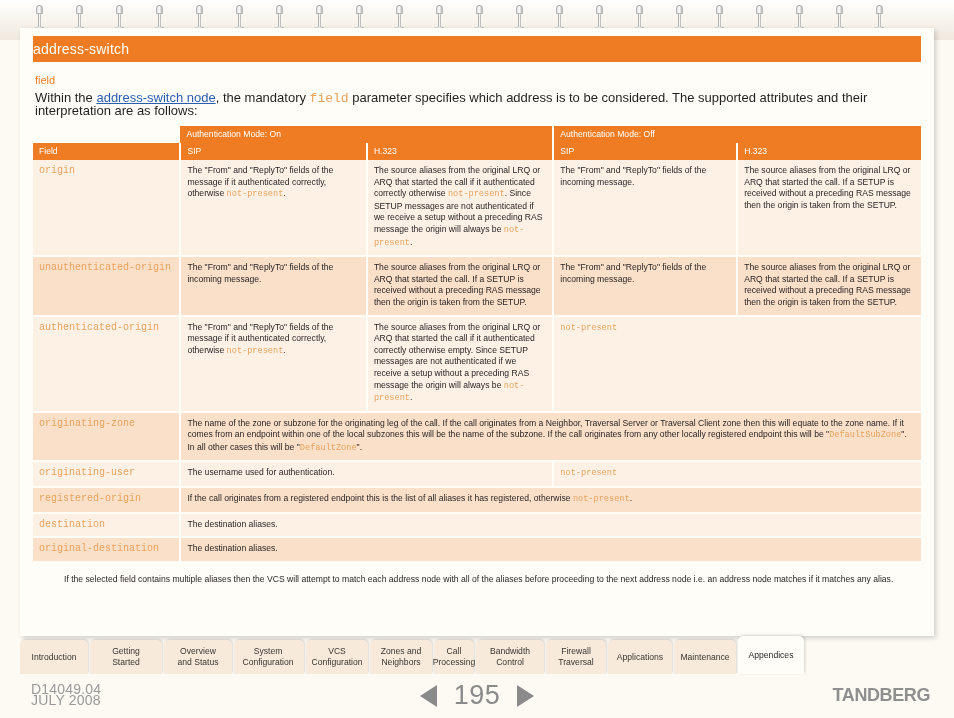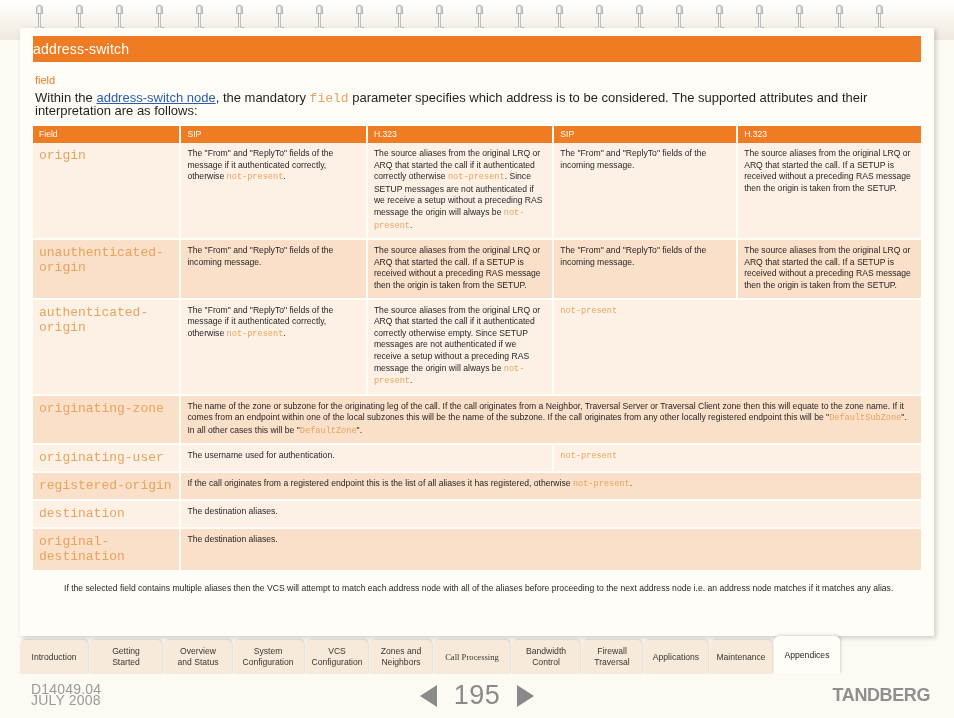--- a/index.html
+++ b/index.html
@@ -131,21 +131,21 @@
     padding: 3px 6px 4px 6px;
     font-size: 8.6px;
     border-right: 2px solid #fffdf8;
   }
   .col-head.last { border-right: none; }
   .mode-head.last { border-right: none; }
 
   td.fieldname {
     font-family: "Liberation Mono", monospace;
     color: #e8a35c;
-    font-size: 13px;
+    font-size: 10px;
     padding: 5px 6px 6px 6px;
     border-right: 2px solid #fffdf8;
   }
   td.cell {
     padding: 5px 7px 6px 6px;
     line-height: 11.6px;
     border-right: 2px solid #fffdf8;
   }
   td.cell.last { border-right: none; }
   tr.light td { background: #fdf1e6; }
@@ -352,20 +352,25 @@
       <table class="spec">
         <colgroup>
           <col style="width:16.6%">
           <col style="width:21.0%">
           <col style="width:21.0%">
           <col style="width:20.7%">
           <col style="width:20.7%">
         </colgroup>
         <thead>
           <tr>
+            <th class="mode-blank"></th>
+            <th class="mode-head" colspan="2">Authentication Mode: On</th>
+            <th class="mode-head last" colspan="2">Authentication Mode: Off</th>
+          </tr>
+          <tr>
             <th class="col-head">Field</th>
             <th class="col-head">SIP</th>
             <th class="col-head">H.323</th>
             <th class="col-head">SIP</th>
             <th class="col-head last">H.323</th>
           </tr>
         </thead>
         <tbody>
 
           <tr class="light">
@@ -437,21 +442,21 @@
       </div>
       <div class="tab" style="width: 70px; padding-left: 6px;">
         <span>System Configuration</span>
       </div>
       <div class="tab" style="width: 62px;">
         <span>VCS Configuration</span>
       </div>
       <div class="tab" style="width: 62px;">
         <span>Zones and Neighbors</span>
       </div>
-      <div class="tab" style="width: 76px; font-family: Liberation Serif, serif;">
+      <div class="tab" style="width: 40px;">
         <span>Call Processing</span>
       </div>
       <div class="tab" style="width: 68px;">
         <span>Bandwidth Control</span>
       </div>
       <div class="tab" style="width: 60px;">
         <span>Firewall Traversal</span>
       </div>
       <div class="tab" style="width: 64px;">
         <span>Applications</span>

